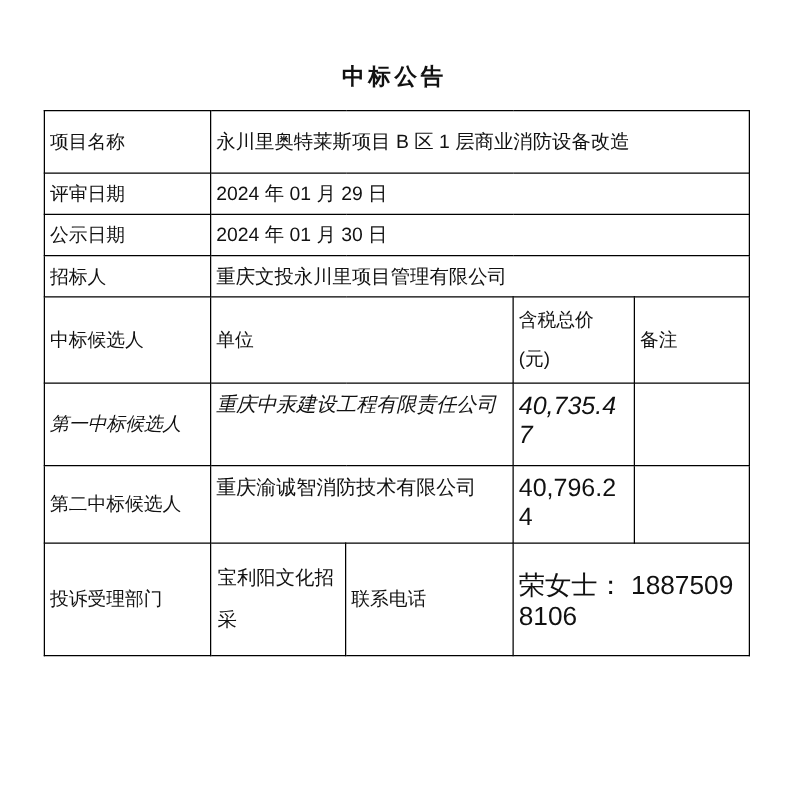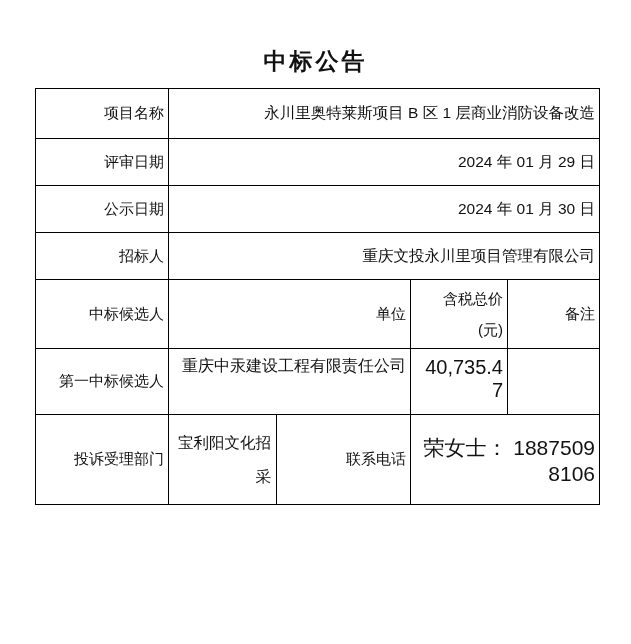--- a/index.html
+++ b/index.html
@@ -7,47 +7,47 @@
     position:relative;
     width:631px;height:644px;
     background:#ffffff;
     color:#111;
     font-family:"Liberation Sans","DejaVu Sans",sans-serif;
     overflow:hidden;
   }
   .title{
     margin:45px 0 0 0;
     text-align:center;
-    font-size:23px;
+    font-size:18px;
     font-weight:700;
     letter-spacing:3px;
     line-height:32px;
   }
   table.announcement{
     border-collapse:collapse;
     table-layout:fixed;
     width:564px;
     margin:11px 0 0 35px;
   }
   td{
     border:1px solid #000;
     box-sizing:border-box;
     font-size:15px;
-    text-align:right;
+    text-align:left;
     vertical-align:middle;
     padding:2px 4px;
     overflow:hidden;
     word-break:break-all;
   }
-  tr.r-info td{height:47px;}
+  tr.r-info td{height:33px;}
   tr.r-first td{height:50px;}
   .val{font-size:15.5px;margin-top:11px;}
   tr.r-header td{height:69px;}
   .price-head-line{line-height:31px;font-size:15px;}
-  tr.r-cand1 td{height:66px;}
+  tr.r-cand1 td{height:66px;font-style:italic;}
   tr.r-cand2 td{height:62px;}
   tr.r-cand3 td{height:50px;}
   td.company{vertical-align:top;padding-top:7px;font-size:16px;}
   td.price{vertical-align:top;padding-top:7px;font-size:20px;}
   td.rank{font-size:15px;}
   tr.r-complaint td{height:90px;}
   td.dept{line-height:34px;font-size:15.5px;padding:2px 5px;}
   td.contact{font-size:21px;}
 </style>
 </head>
@@ -93,20 +93,26 @@
       </td>
       <td>备注</td>
     </tr>
 
     <tr class="r-cand1">
       <td class="rank">第一中标候选人</td>
       <td class="company" colspan="2">重庆中汞建设工程有限责任公司</td>
       <td class="price">40,735.47</td>
       <td class="remark"></td>
     </tr>
+    <tr class="r-cand2">
+      <td class="rank">第二中标候选人</td>
+      <td class="company" colspan="2">重庆渝诚智消防技术有限公司</td>
+      <td class="price">40,796.24</td>
+      <td class="remark"></td>
+    </tr>
 
     <tr class="r-complaint">
       <td>投诉受理部门</td>
       <td class="dept">宝利阳文化招采</td>
       <td>联系电话</td>
       <td class="contact" colspan="2">荣女士： 18875098106</td>
     </tr>
   </tbody>
     </table>
 

